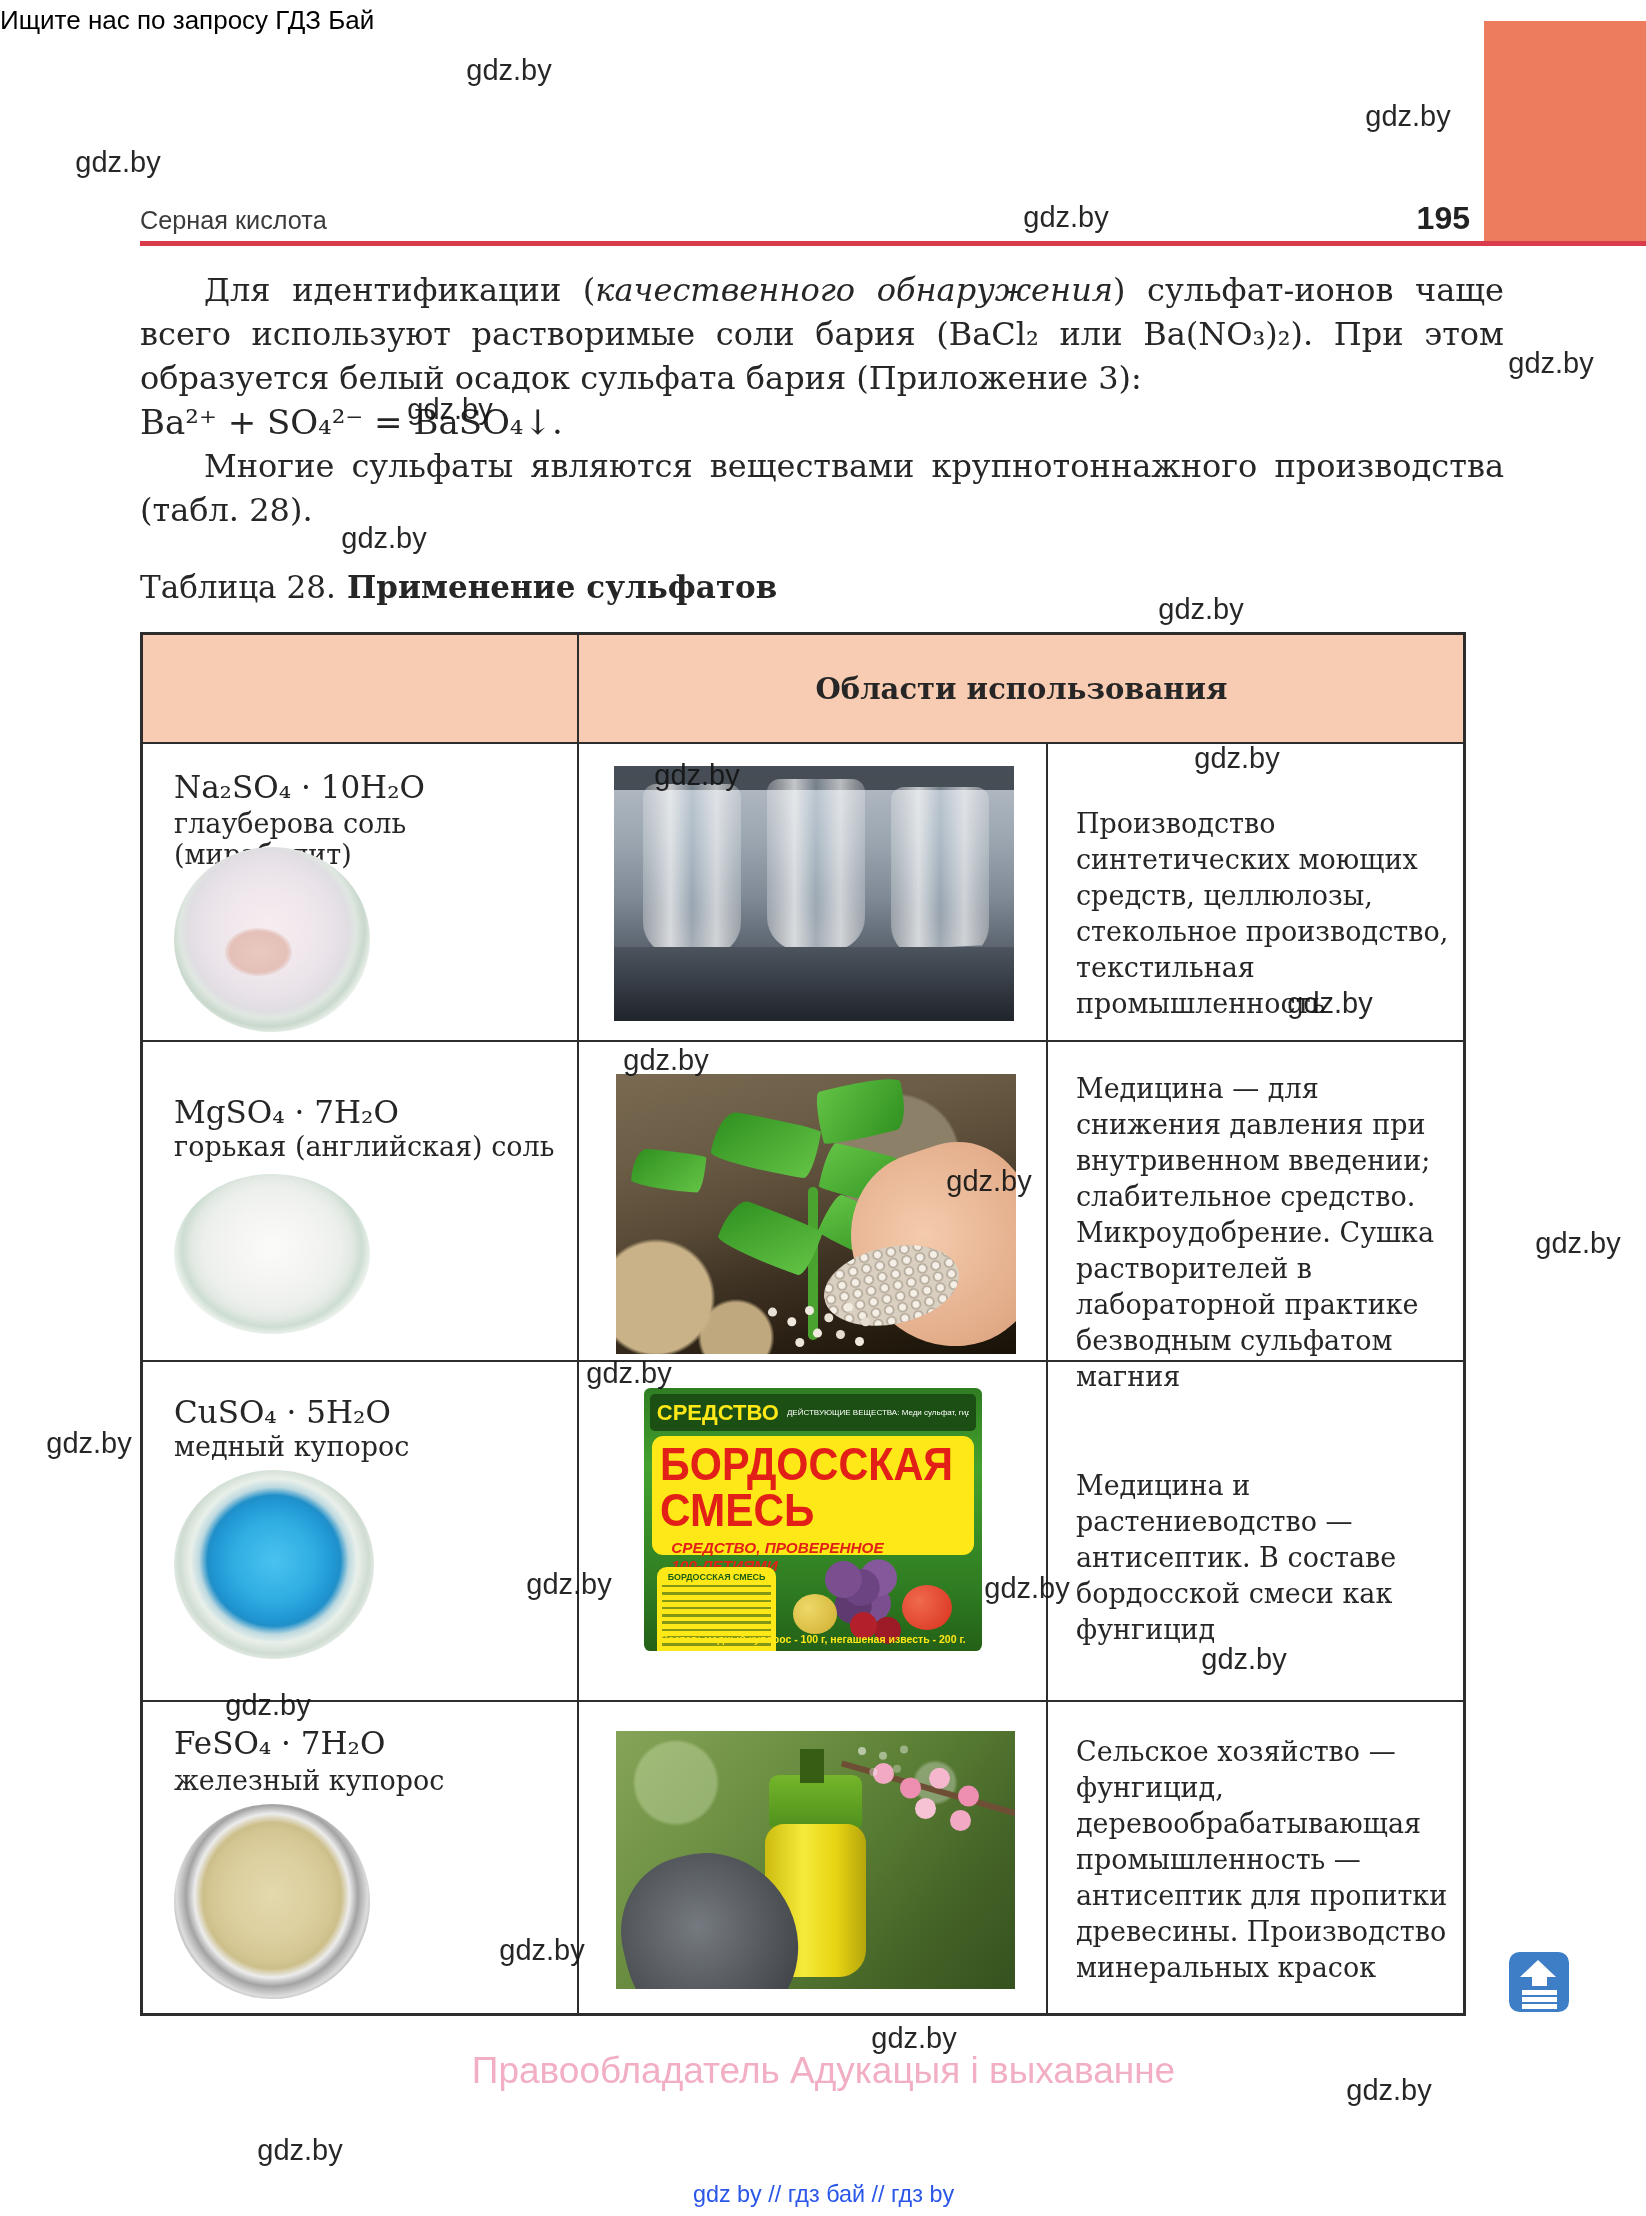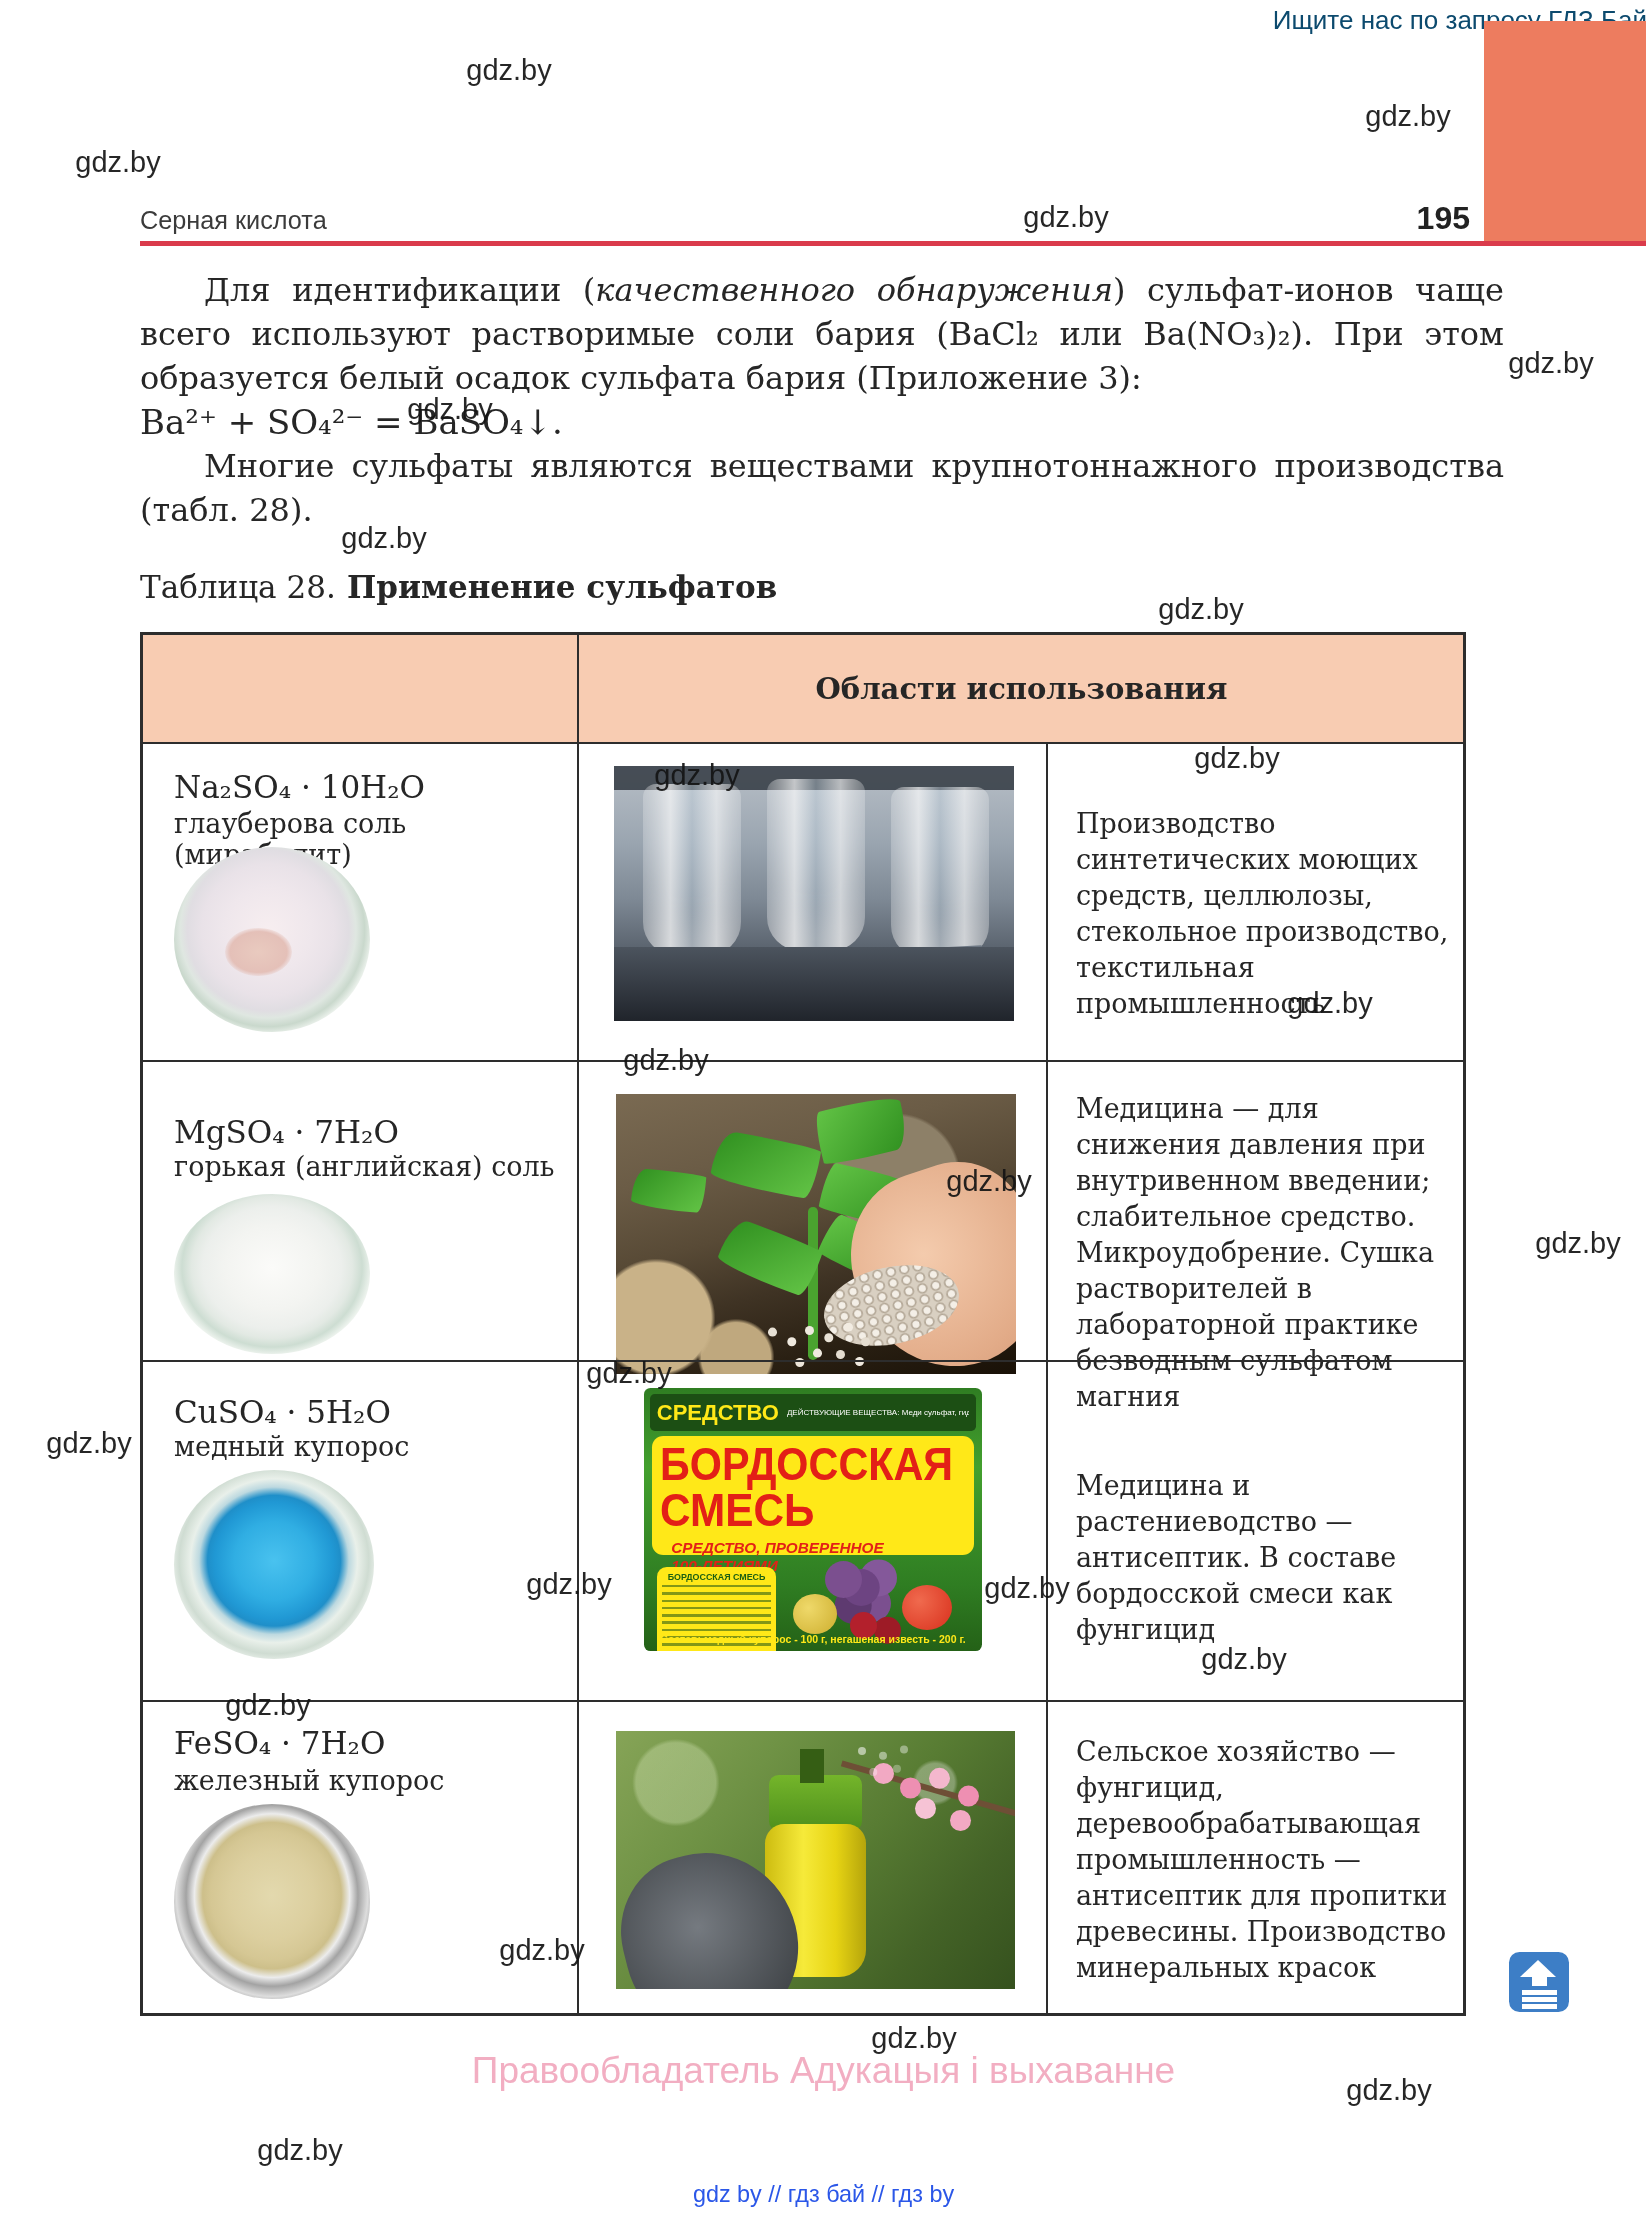--- a/index.html
+++ b/index.html
@@ -1,21 +1,21 @@
 <!DOCTYPE html>
 <html lang="ru" style="font-size:13px"><head>
 <meta charset="utf-8">
 <style>
   html,body{margin:0;padding:0;background:#888;}
   .page{position:relative;width:1647px;height:2216px;background:#ffffff;overflow:hidden;
         font-family:"DejaVu Serif",serif;color:#262626;}
 
   
-  .top-banner{position:absolute;left:0;top:4.8px;width:100%;text-align:right;
-    font-family:"Liberation Sans",sans-serif;font-size:26px;color:#0c4a6e;}
+  .top-banner{position:absolute;left:0;top:4.8px;width:100%;text-align:left;
+    font-family:"Liberation Sans",sans-serif;font-size:26px;color:#000000;}
 
   
   .accent-block{position:absolute;left:1484px;top:21px;width:163px;height:221px;background:#ed7c5f;}
   .running-head{position:absolute;left:140px;top:205px;font-family:"Liberation Sans",sans-serif;
     font-size:26.6px;color:#3b3b3b;transform:scaleX(.95);transform-origin:left;}
   .page-number{position:absolute;left:1406px;top:200px;width:64px;text-align:right;
     font-family:"Liberation Sans",sans-serif;font-weight:bold;font-size:32px;color:#222;}
   .red-rule{position:absolute;left:140px;top:241px;width:1506px;height:4.8px;background:#da3b4b;}
 
   
@@ -32,21 +32,21 @@
   .thead{position:absolute;left:0;right:0;top:0;height:107px;background:#f8ccb2;
          border-bottom:2.4px solid #2d2d2d;}
   .v1{position:absolute;left:434px;top:0;bottom:0;width:2.4px;background:#2d2d2d;}
   .v2{position:absolute;left:903px;top:107px;bottom:0;width:2.4px;background:#2d2d2d;}
   .th1{position:absolute;left:0;width:434px;top:0;height:107px;display:flex;align-items:center;
        justify-content:center;text-align:center;font-weight:bold;font-size:29px;white-space:pre-line;line-height:37px;}
   .th2{position:absolute;left:437px;right:0;top:0;height:107px;display:flex;align-items:center;
        justify-content:center;font-weight:bold;font-size:29px;}
   .trow{position:absolute;left:0;right:0;}
   .trow.bt{border-top:2.4px solid #2d2d2d;}
-  .r1{top:110px;height:296px;} .r2{top:405px;height:334px;margin-top:20px;} .r3{top:725px;height:326px;} .r4{top:1065px;height:313px;}
+  .r1{top:110px;height:296px;} .r2{top:405px;height:334px;} .r3{top:725px;height:326px;} .r4{top:1065px;height:313px;}
   .c1{position:absolute;left:0;top:0;bottom:0;width:434px;}
   .c2{position:absolute;left:437px;top:0;bottom:0;width:467px;}
   .c3{position:absolute;left:906px;top:0;bottom:0;right:0;}
   .formula{position:absolute;left:31px;font-size:31px;}
   .salt-name{position:absolute;left:31px;font-size:27px;}
   .uses{position:absolute;left:27px;width:380px;font-size:27px;line-height:36px;margin:0;}
 
   
   .dish{position:absolute;left:31px;border-radius:50%;}
   .dish1{background:radial-gradient(ellipse at 48% 45%,#f7eef0 0%,#efe7ec 30%,#e9e2e8 46%,#e0dde2 56%,

